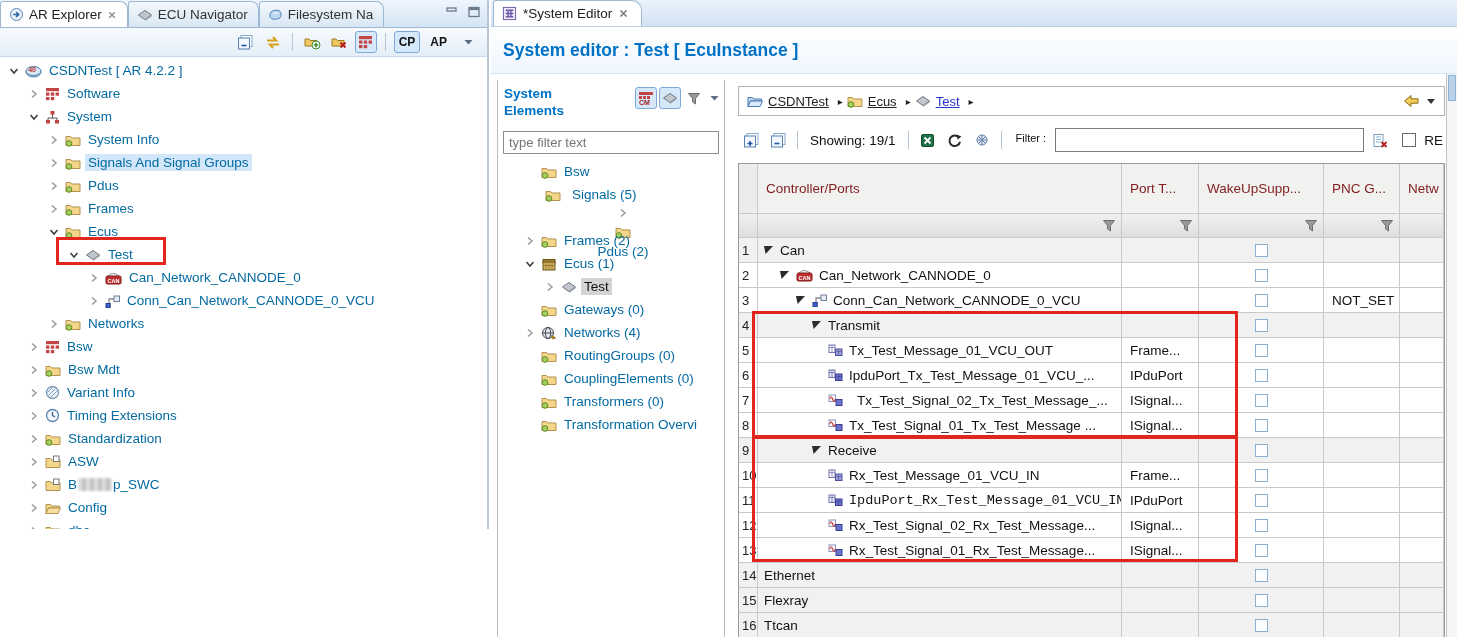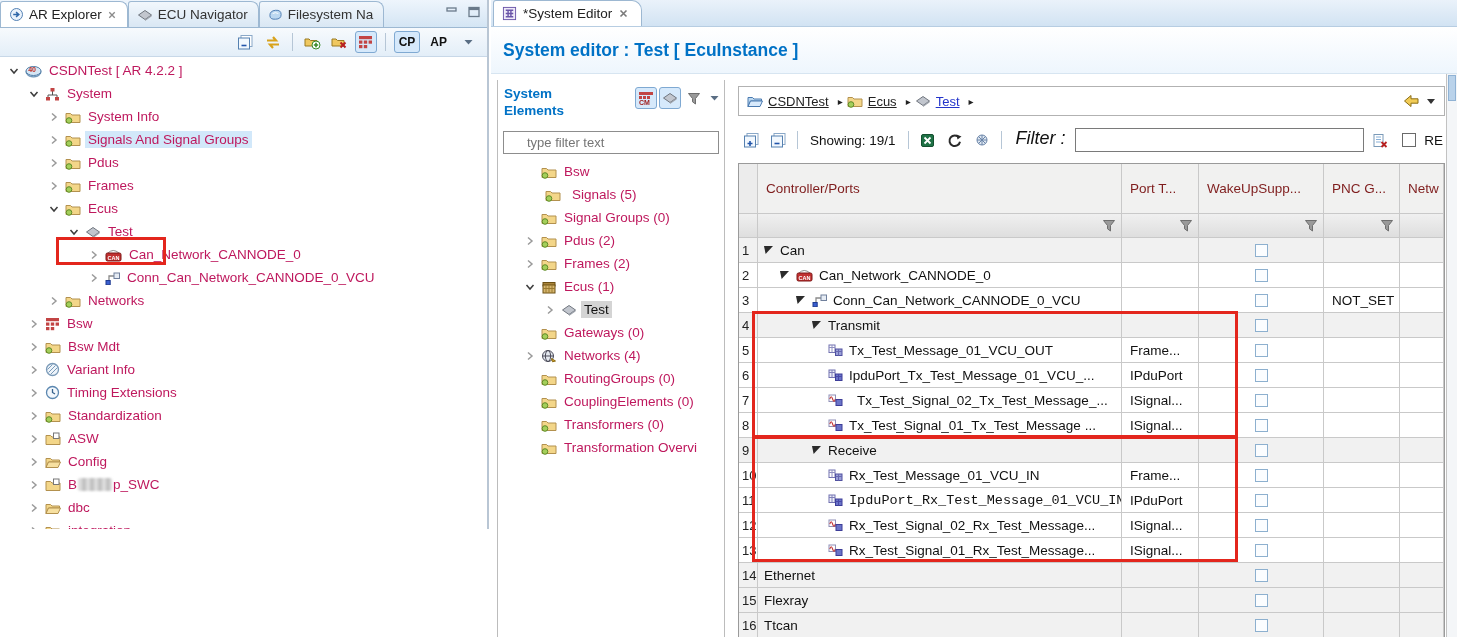--- a/index.html
+++ b/index.html
@@ -24,21 +24,21 @@
   .tab.active { background:#fff; }
   .winbtns { position:absolute; right:6px; top:6px; display:flex; gap:8px; }
   .lp-toolbar { height:29px; display:flex; align-items:center; justify-content:flex-end;
     gap:5px; padding:0 8px; background:linear-gradient(#f7fafd,#e3eef8); border-bottom:1px solid #c8d8e8; }
   .tbtn { display:inline-flex; align-items:center; justify-content:center; width:22px; height:22px; border-radius:3px; border:1px solid transparent; }
   .tbtn.pressed { background:#d6e9fb; border:1px solid #7fa9d2; }
   .tbtn.text { width:auto; padding:0 4px; font-weight:bold; font-size:12px; font-family:"Liberation Sans",sans-serif; color:#111; }
   .tsep { width:1px; height:18px; background:#b6c6d6; margin:0 3px; }
   .lp-tree { flex:1; overflow:hidden; padding:2px 0 0 2px; position:relative; background:#fff; }
   .trow { height:23px; display:flex; align-items:center; gap:4px; white-space:nowrap; }
-  .trow .lbl { font-size:13.5px; color:#be185d; padding:1px 3px; }
+  .trow .lbl { font-size:13.5px; color:#0369a1; padding:1px 3px; }
   .trow .lbl.dark { color:#111; }
   .trow .lbl.hl { background:#d2e8fa; }
   .trow .lbl.sel { background:#d4d4d4; }
   .arrowbox { width:15px; display:inline-flex; justify-content:center; flex:0 0 15px; }
   .censor { display:inline-block; width:34px; height:13px; vertical-align:-2px; margin:0 1px;
     background:repeating-linear-gradient(90deg,#dcdcdc 0 4px,#c2c2c2 4px 8px); filter:blur(1px); border-radius:2px; }
 
   
   .right-view { position:absolute; left:491px; top:0; width:966px; height:637px;
     display:flex; flex-direction:column; background:#fff; }
@@ -52,35 +52,35 @@
     font-size:17.5px; font-weight:bold; color:#0072c6;text-align:right; }
   .ed-content { position:relative; flex:1; background:#fff; }
 
   
   .se-panel { position:absolute; left:6px; top:6px; bottom:0; width:228px;
     border-left:1px solid #bcbcbc; border-right:1px solid #bcbcbc; background:#fff; }
   .se-head { display:flex; padding:5px 3px 0 6px; }
   .se-title { font-size:13.5px; font-weight:bold; color:#0072c6; line-height:17px; flex:1; }
   .se-icons { display:flex; gap:2px; align-items:flex-start; padding-top:2px; }
   .se-filter { margin:12px 5px 6px 5px; height:23px; width:216px; border:1px solid #8d8d8d;
-    font-family:"Liberation Sans",sans-serif; font-size:13px; color:#8a8a8a; padding:0 23px; background:#fff; }
+    font-family:"Liberation Sans",sans-serif; font-size:13px; color:#8a8a8a; padding:0 5px; background:#fff; }
   .se-tree { overflow:hidden; white-space:nowrap; }
 
   
   .table-panel { position:absolute; left:247px; right:12px; top:0; bottom:0; }
   .crumbbar { margin-top:12px; height:30px; border:1px solid #b2b2b2; display:flex;
     align-items:center; padding:0 8px; background:#fff; }
   .crumb { display:flex; align-items:center; gap:5px; }
   .crumb .clabel { font-size:13px; color:#222; text-decoration:underline; margin-right:2px; }
   .crumb .clabel.blue { color:#2334cb; }
   .csep { color:#222; font-size:10px; margin:0 4px 0 2px; }
   .crumb-right { margin-left:auto; display:flex; align-items:center; gap:6px; }
   .tablebar { margin-top:6px; height:36px; display:flex; align-items:center; gap:5px; padding:0 2px; }
   .showing { font-size:13.5px; color:#111; margin:0 4px; white-space:nowrap; }
-  .filterlbl { font-size:18px; color:#111; margin:0 4px 4px 6px; white-space:nowrap;font-style:italic; }
+  .filterlbl { font-size:11px; color:#111; margin:0 4px 4px 6px; white-space:nowrap; }
   .filterinput { height:24px; flex:1; max-width:341px; border:1px solid #7a7a7a; padding:0 4px;
     font-family:"Liberation Sans",sans-serif; font-size:13px; }
   .re-check { width:14px; height:14px; border:1px solid #6a6a6a; background:#fff; margin-left:6px; }
   .re-lbl { font-size:13.5px; color:#111; margin-left:3px; }
 
   
   .grid { margin-top:5px; border:1px solid #9a9a9a; border-bottom:none;
     display:grid; grid-template-columns:19px 364px 77px 125px 76px 1fr; background:#fff; }
   .gcell { border-right:1px solid #c9c9c9; border-bottom:1px solid #c9c9c9; overflow:hidden; white-space:nowrap; }
   .hcell { height:50px; background:#f1f1f0; display:flex; align-items:center; padding-left:8px;
@@ -218,177 +218,195 @@
               <ellipse cx="8.5" cy="9" rx="7.5" ry="5" fill="#a9c6e2" stroke="#5580a8"></ellipse>
               <ellipse cx="8.5" cy="8" rx="7.5" ry="4.5" fill="#d5e6f5" stroke="#5580a8"></ellipse>
               <text x="3.2" y="8.5" font-size="7" font-weight="bold" fill="#c03028" font-family="sans-serif">40</text>
             </svg>
           </span>
           <span class="lbl">CSDNTest [ AR 4.2.2 ]</span>
         </div>
         <div class="trow" style="padding-left: 24px;">
           <span class="arrowbox">
             <svg width="14" height="14" viewBox="0 0 14 14">
-              <polyline points="3.5,5 7,9 10.5,5" fill="none" stroke="#3c3c3c" stroke-width="1.5"></polyline>
-            </svg>
-          </span>
-          <span class="ic">
-            <svg width="15" height="14" viewBox="0 0 15 14">
-              <path d="M7.5 4 v4 M3 12 V8 h9 v4" stroke="#555" fill="none"></path>
-              <rect x="5.5" y="1" width="4" height="3.5" fill="#c24444"></rect>
-              <rect x="1" y="10" width="4" height="3.5" fill="#c24444"></rect>
-              <rect x="10" y="10" width="4" height="3.5" fill="#c24444"></rect>
-            </svg>
-          </span>
-          <span class="lbl">System</span>
-        </div>
-        <div class="trow" style="padding-left: 44px;">
-          <span class="arrowbox">
-            <svg width="14" height="14" viewBox="0 0 14 14">
-              <polyline points="5,3.5 9,7 5,10.5" fill="none" stroke="#9a9a9a" stroke-width="1.5"></polyline>
-            </svg>
-          </span>
-          <span class="ic">
-            <svg width="16" height="14" viewBox="0 0 16 14">
-              <path d="M1 3.5 h4.5 L7 5 h8 v7.5 H1 Z" fill="#f3d689" stroke="#b3914e"></path>
-              <circle cx="4" cy="10.5" r="2.8" fill="#a4cf5a" stroke="#5e8a26"></circle>
-            </svg>
-          </span>
-          <span class="lbl">System Info</span>
-        </div>
-        <div class="trow" style="padding-left: 44px;">
-          <span class="arrowbox">
-            <svg width="14" height="14" viewBox="0 0 14 14">
-              <polyline points="5,3.5 9,7 5,10.5" fill="none" stroke="#9a9a9a" stroke-width="1.5"></polyline>
-            </svg>
-          </span>
-          <span class="ic">
-            <svg width="16" height="14" viewBox="0 0 16 14">
-              <path d="M1 3.5 h4.5 L7 5 h8 v7.5 H1 Z" fill="#f3d689" stroke="#b3914e"></path>
-              <circle cx="4" cy="10.5" r="2.8" fill="#a4cf5a" stroke="#5e8a26"></circle>
-            </svg>
-          </span>
-          <span class="lbl hl">Signals And Signal Groups</span>
-        </div>
-        <div class="trow" style="padding-left: 44px;">
-          <span class="arrowbox">
-            <svg width="14" height="14" viewBox="0 0 14 14">
-              <polyline points="5,3.5 9,7 5,10.5" fill="none" stroke="#9a9a9a" stroke-width="1.5"></polyline>
-            </svg>
-          </span>
-          <span class="ic">
-            <svg width="16" height="14" viewBox="0 0 16 14">
-              <path d="M1 3.5 h4.5 L7 5 h8 v7.5 H1 Z" fill="#f3d689" stroke="#b3914e"></path>
-              <circle cx="4" cy="10.5" r="2.8" fill="#a4cf5a" stroke="#5e8a26"></circle>
-            </svg>
-          </span>
-          <span class="lbl">Pdus</span>
-        </div>
-        <div class="trow" style="padding-left: 44px;">
-          <span class="arrowbox">
-            <svg width="14" height="14" viewBox="0 0 14 14">
-              <polyline points="5,3.5 9,7 5,10.5" fill="none" stroke="#9a9a9a" stroke-width="1.5"></polyline>
-            </svg>
-          </span>
-          <span class="ic">
-            <svg width="16" height="14" viewBox="0 0 16 14">
-              <path d="M1 3.5 h4.5 L7 5 h8 v7.5 H1 Z" fill="#f3d689" stroke="#b3914e"></path>
-              <circle cx="4" cy="10.5" r="2.8" fill="#a4cf5a" stroke="#5e8a26"></circle>
-            </svg>
-          </span>
-          <span class="lbl">Frames</span>
-        </div>
-        <div class="trow" style="padding-left: 44px;">
-          <span class="arrowbox">
-            <svg width="14" height="14" viewBox="0 0 14 14">
-              <polyline points="3.5,5 7,9 10.5,5" fill="none" stroke="#3c3c3c" stroke-width="1.5"></polyline>
-            </svg>
-          </span>
-          <span class="ic">
-            <svg width="16" height="14" viewBox="0 0 16 14">
-              <path d="M1 3.5 h4.5 L7 5 h8 v7.5 H1 Z" fill="#f3d689" stroke="#b3914e"></path>
-              <circle cx="4" cy="10.5" r="2.8" fill="#a4cf5a" stroke="#5e8a26"></circle>
-            </svg>
-          </span>
-          <span class="lbl">Ecus</span>
-        </div>
-        <div class="trow" style="padding-left: 64px;">
-          <span class="arrowbox">
-            <svg width="14" height="14" viewBox="0 0 14 14">
-              <polyline points="3.5,5 7,9 10.5,5" fill="none" stroke="#3c3c3c" stroke-width="1.5"></polyline>
-            </svg>
-          </span>
-          <span class="ic">
-            <svg width="16" height="14" viewBox="0 0 16 14">
-              <polygon points="8,2.5 14.5,7 8,11.5 1.5,7" fill="#c2c6ce" stroke="#70767f"></polygon>
-              <polygon points="8,11.5 14.5,7 14.5,8.5 8,13" fill="#9ba0a9"></polygon>
-            </svg>
-          </span>
-          <span class="lbl">Test</span>
-        </div>
-        <div class="trow" style="padding-left: 84px;">
-          <span class="arrowbox">
-            <svg width="14" height="14" viewBox="0 0 14 14">
-              <polyline points="5,3.5 9,7 5,10.5" fill="none" stroke="#9a9a9a" stroke-width="1.5"></polyline>
-            </svg>
-          </span>
-          <span class="ic">
-            <svg width="17" height="14" viewBox="0 0 17 14">
-              <path d="M3 5 q5-5 11 0" stroke="#888" fill="none"></path>
-              <rect x="1" y="5" width="15" height="8" rx="1.5" fill="#c03030" stroke="#7c1616"></rect>
-              <text x="2.6" y="11.5" font-size="5.5" font-weight="bold" fill="#fff" font-family="sans-serif">CAN</text>
-            </svg>
-          </span>
-          <span class="lbl">Can_Network_CANNODE_0</span>
-        </div>
-        <div class="trow" style="padding-left: 84px;">
-          <span class="arrowbox">
-            <svg width="14" height="14" viewBox="0 0 14 14">
-              <polyline points="5,3.5 9,7 5,10.5" fill="none" stroke="#9a9a9a" stroke-width="1.5"></polyline>
-            </svg>
-          </span>
-          <span class="ic">
-            <svg width="15" height="14" viewBox="0 0 15 14">
-              <path d="M4 12 V5 h6" stroke="#8a8a8a" stroke-width="1.3" fill="none"></path>
-              <rect x="9" y="2" width="5.5" height="5.5" fill="#e6ecf4" stroke="#70809c"></rect>
-              <rect x="1" y="9.5" width="4.2" height="4.2" fill="#3a5fd0" stroke="#1e3a90"></rect>
-            </svg>
-          </span>
-          <span class="lbl">Conn_Can_Network_CANNODE_0_VCU</span>
-        </div>
-        <div class="trow" style="padding-left: 44px;">
-          <span class="arrowbox">
-            <svg width="14" height="14" viewBox="0 0 14 14">
-              <polyline points="5,3.5 9,7 5,10.5" fill="none" stroke="#9a9a9a" stroke-width="1.5"></polyline>
-            </svg>
-          </span>
-          <span class="ic">
-            <svg width="16" height="14" viewBox="0 0 16 14">
-              <path d="M1 3.5 h4.5 L7 5 h8 v7.5 H1 Z" fill="#f3d689" stroke="#b3914e"></path>
-              <circle cx="4" cy="10.5" r="2.8" fill="#a4cf5a" stroke="#5e8a26"></circle>
-            </svg>
-          </span>
-          <span class="lbl">Networks</span>
-        </div>
-        <div class="trow" style="padding-left: 24px;">
-          <span class="arrowbox">
-            <svg width="14" height="14" viewBox="0 0 14 14">
               <polyline points="5,3.5 9,7 5,10.5" fill="none" stroke="#9a9a9a" stroke-width="1.5"></polyline>
             </svg>
           </span>
           <span class="ic">
             <svg width="15" height="14" viewBox="0 0 15 14">
               <rect x="1" y="1" width="13" height="3.2" fill="#c24444"></rect>
               <rect x="1" y="5.5" width="3.4" height="3.2" fill="#c24444"></rect>
               <rect x="5.8" y="5.5" width="3.4" height="3.2" fill="#c24444"></rect>
               <rect x="10.6" y="5.5" width="3.4" height="3.2" fill="#c24444"></rect>
               <rect x="1" y="10" width="3.4" height="3.2" fill="#c24444"></rect>
               <rect x="5.8" y="10" width="3.4" height="3.2" fill="#c24444"></rect>
             </svg>
           </span>
+          <span class="lbl">Software</span>
+        </div>
+        <div class="trow" style="padding-left: 24px;">
+          <span class="arrowbox">
+            <svg width="14" height="14" viewBox="0 0 14 14">
+              <polyline points="3.5,5 7,9 10.5,5" fill="none" stroke="#3c3c3c" stroke-width="1.5"></polyline>
+            </svg>
+          </span>
+          <span class="ic">
+            <svg width="15" height="14" viewBox="0 0 15 14">
+              <path d="M7.5 4 v4 M3 12 V8 h9 v4" stroke="#555" fill="none"></path>
+              <rect x="5.5" y="1" width="4" height="3.5" fill="#c24444"></rect>
+              <rect x="1" y="10" width="4" height="3.5" fill="#c24444"></rect>
+              <rect x="10" y="10" width="4" height="3.5" fill="#c24444"></rect>
+            </svg>
+          </span>
+          <span class="lbl">System</span>
+        </div>
+        <div class="trow" style="padding-left: 44px;">
+          <span class="arrowbox">
+            <svg width="14" height="14" viewBox="0 0 14 14">
+              <polyline points="5,3.5 9,7 5,10.5" fill="none" stroke="#9a9a9a" stroke-width="1.5"></polyline>
+            </svg>
+          </span>
+          <span class="ic">
+            <svg width="16" height="14" viewBox="0 0 16 14">
+              <path d="M1 3.5 h4.5 L7 5 h8 v7.5 H1 Z" fill="#f3d689" stroke="#b3914e"></path>
+              <circle cx="4" cy="10.5" r="2.8" fill="#a4cf5a" stroke="#5e8a26"></circle>
+            </svg>
+          </span>
+          <span class="lbl">System Info</span>
+        </div>
+        <div class="trow" style="padding-left: 44px;">
+          <span class="arrowbox">
+            <svg width="14" height="14" viewBox="0 0 14 14">
+              <polyline points="5,3.5 9,7 5,10.5" fill="none" stroke="#9a9a9a" stroke-width="1.5"></polyline>
+            </svg>
+          </span>
+          <span class="ic">
+            <svg width="16" height="14" viewBox="0 0 16 14">
+              <path d="M1 3.5 h4.5 L7 5 h8 v7.5 H1 Z" fill="#f3d689" stroke="#b3914e"></path>
+              <circle cx="4" cy="10.5" r="2.8" fill="#a4cf5a" stroke="#5e8a26"></circle>
+            </svg>
+          </span>
+          <span class="lbl hl">Signals And Signal Groups</span>
+        </div>
+        <div class="trow" style="padding-left: 44px;">
+          <span class="arrowbox">
+            <svg width="14" height="14" viewBox="0 0 14 14">
+              <polyline points="5,3.5 9,7 5,10.5" fill="none" stroke="#9a9a9a" stroke-width="1.5"></polyline>
+            </svg>
+          </span>
+          <span class="ic">
+            <svg width="16" height="14" viewBox="0 0 16 14">
+              <path d="M1 3.5 h4.5 L7 5 h8 v7.5 H1 Z" fill="#f3d689" stroke="#b3914e"></path>
+              <circle cx="4" cy="10.5" r="2.8" fill="#a4cf5a" stroke="#5e8a26"></circle>
+            </svg>
+          </span>
+          <span class="lbl">Pdus</span>
+        </div>
+        <div class="trow" style="padding-left: 44px;">
+          <span class="arrowbox">
+            <svg width="14" height="14" viewBox="0 0 14 14">
+              <polyline points="5,3.5 9,7 5,10.5" fill="none" stroke="#9a9a9a" stroke-width="1.5"></polyline>
+            </svg>
+          </span>
+          <span class="ic">
+            <svg width="16" height="14" viewBox="0 0 16 14">
+              <path d="M1 3.5 h4.5 L7 5 h8 v7.5 H1 Z" fill="#f3d689" stroke="#b3914e"></path>
+              <circle cx="4" cy="10.5" r="2.8" fill="#a4cf5a" stroke="#5e8a26"></circle>
+            </svg>
+          </span>
+          <span class="lbl">Frames</span>
+        </div>
+        <div class="trow" style="padding-left: 44px;">
+          <span class="arrowbox">
+            <svg width="14" height="14" viewBox="0 0 14 14">
+              <polyline points="3.5,5 7,9 10.5,5" fill="none" stroke="#3c3c3c" stroke-width="1.5"></polyline>
+            </svg>
+          </span>
+          <span class="ic">
+            <svg width="16" height="14" viewBox="0 0 16 14">
+              <path d="M1 3.5 h4.5 L7 5 h8 v7.5 H1 Z" fill="#f3d689" stroke="#b3914e"></path>
+              <circle cx="4" cy="10.5" r="2.8" fill="#a4cf5a" stroke="#5e8a26"></circle>
+            </svg>
+          </span>
+          <span class="lbl">Ecus</span>
+        </div>
+        <div class="trow" style="padding-left: 64px;">
+          <span class="arrowbox">
+            <svg width="14" height="14" viewBox="0 0 14 14">
+              <polyline points="3.5,5 7,9 10.5,5" fill="none" stroke="#3c3c3c" stroke-width="1.5"></polyline>
+            </svg>
+          </span>
+          <span class="ic">
+            <svg width="16" height="14" viewBox="0 0 16 14">
+              <polygon points="8,2.5 14.5,7 8,11.5 1.5,7" fill="#c2c6ce" stroke="#70767f"></polygon>
+              <polygon points="8,11.5 14.5,7 14.5,8.5 8,13" fill="#9ba0a9"></polygon>
+            </svg>
+          </span>
+          <span class="lbl">Test</span>
+        </div>
+        <div class="trow" style="padding-left: 84px;">
+          <span class="arrowbox">
+            <svg width="14" height="14" viewBox="0 0 14 14">
+              <polyline points="5,3.5 9,7 5,10.5" fill="none" stroke="#9a9a9a" stroke-width="1.5"></polyline>
+            </svg>
+          </span>
+          <span class="ic">
+            <svg width="17" height="14" viewBox="0 0 17 14">
+              <path d="M3 5 q5-5 11 0" stroke="#888" fill="none"></path>
+              <rect x="1" y="5" width="15" height="8" rx="1.5" fill="#c03030" stroke="#7c1616"></rect>
+              <text x="2.6" y="11.5" font-size="5.5" font-weight="bold" fill="#fff" font-family="sans-serif">CAN</text>
+            </svg>
+          </span>
+          <span class="lbl">Can_Network_CANNODE_0</span>
+        </div>
+        <div class="trow" style="padding-left: 84px;">
+          <span class="arrowbox">
+            <svg width="14" height="14" viewBox="0 0 14 14">
+              <polyline points="5,3.5 9,7 5,10.5" fill="none" stroke="#9a9a9a" stroke-width="1.5"></polyline>
+            </svg>
+          </span>
+          <span class="ic">
+            <svg width="15" height="14" viewBox="0 0 15 14">
+              <path d="M4 12 V5 h6" stroke="#8a8a8a" stroke-width="1.3" fill="none"></path>
+              <rect x="9" y="2" width="5.5" height="5.5" fill="#e6ecf4" stroke="#70809c"></rect>
+              <rect x="1" y="9.5" width="4.2" height="4.2" fill="#3a5fd0" stroke="#1e3a90"></rect>
+            </svg>
+          </span>
+          <span class="lbl">Conn_Can_Network_CANNODE_0_VCU</span>
+        </div>
+        <div class="trow" style="padding-left: 44px;">
+          <span class="arrowbox">
+            <svg width="14" height="14" viewBox="0 0 14 14">
+              <polyline points="5,3.5 9,7 5,10.5" fill="none" stroke="#9a9a9a" stroke-width="1.5"></polyline>
+            </svg>
+          </span>
+          <span class="ic">
+            <svg width="16" height="14" viewBox="0 0 16 14">
+              <path d="M1 3.5 h4.5 L7 5 h8 v7.5 H1 Z" fill="#f3d689" stroke="#b3914e"></path>
+              <circle cx="4" cy="10.5" r="2.8" fill="#a4cf5a" stroke="#5e8a26"></circle>
+            </svg>
+          </span>
+          <span class="lbl">Networks</span>
+        </div>
+        <div class="trow" style="padding-left: 24px;">
+          <span class="arrowbox">
+            <svg width="14" height="14" viewBox="0 0 14 14">
+              <polyline points="5,3.5 9,7 5,10.5" fill="none" stroke="#9a9a9a" stroke-width="1.5"></polyline>
+            </svg>
+          </span>
+          <span class="ic">
+            <svg width="15" height="14" viewBox="0 0 15 14">
+              <rect x="1" y="1" width="13" height="3.2" fill="#c24444"></rect>
+              <rect x="1" y="5.5" width="3.4" height="3.2" fill="#c24444"></rect>
+              <rect x="5.8" y="5.5" width="3.4" height="3.2" fill="#c24444"></rect>
+              <rect x="10.6" y="5.5" width="3.4" height="3.2" fill="#c24444"></rect>
+              <rect x="1" y="10" width="3.4" height="3.2" fill="#c24444"></rect>
+              <rect x="5.8" y="10" width="3.4" height="3.2" fill="#c24444"></rect>
+            </svg>
+          </span>
           <span class="lbl">Bsw</span>
         </div>
         <div class="trow" style="padding-left: 24px;">
           <span class="arrowbox">
             <svg width="14" height="14" viewBox="0 0 14 14">
               <polyline points="5,3.5 9,7 5,10.5" fill="none" stroke="#9a9a9a" stroke-width="1.5"></polyline>
             </svg>
           </span>
           <span class="ic">
             <svg width="16" height="14" viewBox="0 0 16 14">
@@ -455,39 +473,39 @@
           <span class="lbl">ASW</span>
         </div>
         <div class="trow" style="padding-left: 24px;">
           <span class="arrowbox">
             <svg width="14" height="14" viewBox="0 0 14 14">
               <polyline points="5,3.5 9,7 5,10.5" fill="none" stroke="#9a9a9a" stroke-width="1.5"></polyline>
             </svg>
           </span>
           <span class="ic">
             <svg width="16" height="14" viewBox="0 0 16 14">
+              <path d="M1 3.5 h4.5 L7 5 h8 v7.5 H1 Z" fill="#f3d689" stroke="#b3914e"></path>
+              <rect x="8.5" y="1" width="5.5" height="5.5" fill="#fff" stroke="#777"></rect>
+            </svg>
+          </span>
+          <span class="lbl"><span>B</span><span class="censor"></span><span>p_SWC</span></span>
+        </div>
+        <div class="trow" style="padding-left: 24px;">
+          <span class="arrowbox">
+            <svg width="14" height="14" viewBox="0 0 14 14">
+              <polyline points="5,3.5 9,7 5,10.5" fill="none" stroke="#9a9a9a" stroke-width="1.5"></polyline>
+            </svg>
+          </span>
+          <span class="ic">
+            <svg width="16" height="14" viewBox="0 0 16 14">
               <path d="M1 12.5 V3.5 h4.5 L7 5 h7.5 v2 H3.5 Z" fill="#f3d689" stroke="#b3914e"></path>
               <path d="M3.5 7 H15.5 L13 12.5 H1 Z" fill="#f7e0a0" stroke="#b3914e"></path>
             </svg>
           </span>
           <span class="lbl">Config</span>
-        </div>
-        <div class="trow" style="padding-left: 24px;">
-          <span class="arrowbox">
-            <svg width="14" height="14" viewBox="0 0 14 14">
-              <polyline points="5,3.5 9,7 5,10.5" fill="none" stroke="#9a9a9a" stroke-width="1.5"></polyline>
-            </svg>
-          </span>
-          <span class="ic">
-            <svg width="16" height="14" viewBox="0 0 16 14">
-              <path d="M1 3.5 h4.5 L7 5 h8 v7.5 H1 Z" fill="#f3d689" stroke="#b3914e"></path>
-              <rect x="8.5" y="1" width="5.5" height="5.5" fill="#fff" stroke="#777"></rect>
-            </svg>
-          </span>
-          <span class="lbl"><span>B</span><span class="censor"></span><span>p_SWC</span></span>
         </div>
         <div class="trow" style="padding-left: 24px;">
           <span class="arrowbox">
             <svg width="14" height="14" viewBox="0 0 14 14">
               <polyline points="5,3.5 9,7 5,10.5" fill="none" stroke="#9a9a9a" stroke-width="1.5"></polyline>
             </svg>
           </span>
           <span class="ic">
             <svg width="16" height="14" viewBox="0 0 16 14">
               <path d="M1 12.5 V3.5 h4.5 L7 5 h7.5 v2 H3.5 Z" fill="#f3d689" stroke="#b3914e"></path>
@@ -626,31 +644,21 @@
             <div class="trow" style="padding-left: 24px; gap: 8px;">
               <span class="arrowbox"></span>
               <span class="ic">
                 <svg width="16" height="14" viewBox="0 0 16 14">
                   <path d="M1 3.5 h4.5 L7 5 h8 v7.5 H1 Z" fill="#f3d689" stroke="#b3914e"></path>
                   <circle cx="4" cy="10.5" r="2.8" fill="#a4cf5a" stroke="#5e8a26"></circle>
                 </svg>
               </span>
               <span class="lbl">Signals (5)</span>
             </div>
-            <div class="trow" style="padding-left: 24px;">
-              <span class="arrowbox"></span>
-              <span class="ic">
-                <svg width="16" height="14" viewBox="0 0 16 14">
-                  <path d="M1 3.5 h4.5 L7 5 h8 v7.5 H1 Z" fill="#f3d689" stroke="#b3914e"></path>
-                  <circle cx="4" cy="10.5" r="2.8" fill="#a4cf5a" stroke="#5e8a26"></circle>
-                </svg>
-              </span>
-              <span class="lbl">Signal Groups (0)</span>
-            </div>
-            <div class="trow" style="padding-left: 24px;">
+            <div class="trow" style="padding-left: 24px; flex-direction: column;">
               <span class="arrowbox">
                 <svg width="14" height="14" viewBox="0 0 14 14">
                   <polyline points="5,3.5 9,7 5,10.5" fill="none" stroke="#9a9a9a" stroke-width="1.5"></polyline>
                 </svg>
               </span>
               <span class="ic">
                 <svg width="16" height="14" viewBox="0 0 16 14">
                   <path d="M1 3.5 h4.5 L7 5 h8 v7.5 H1 Z" fill="#f3d689" stroke="#b3914e"></path>
                   <circle cx="4" cy="10.5" r="2.8" fill="#a4cf5a" stroke="#5e8a26"></circle>
                 </svg>

